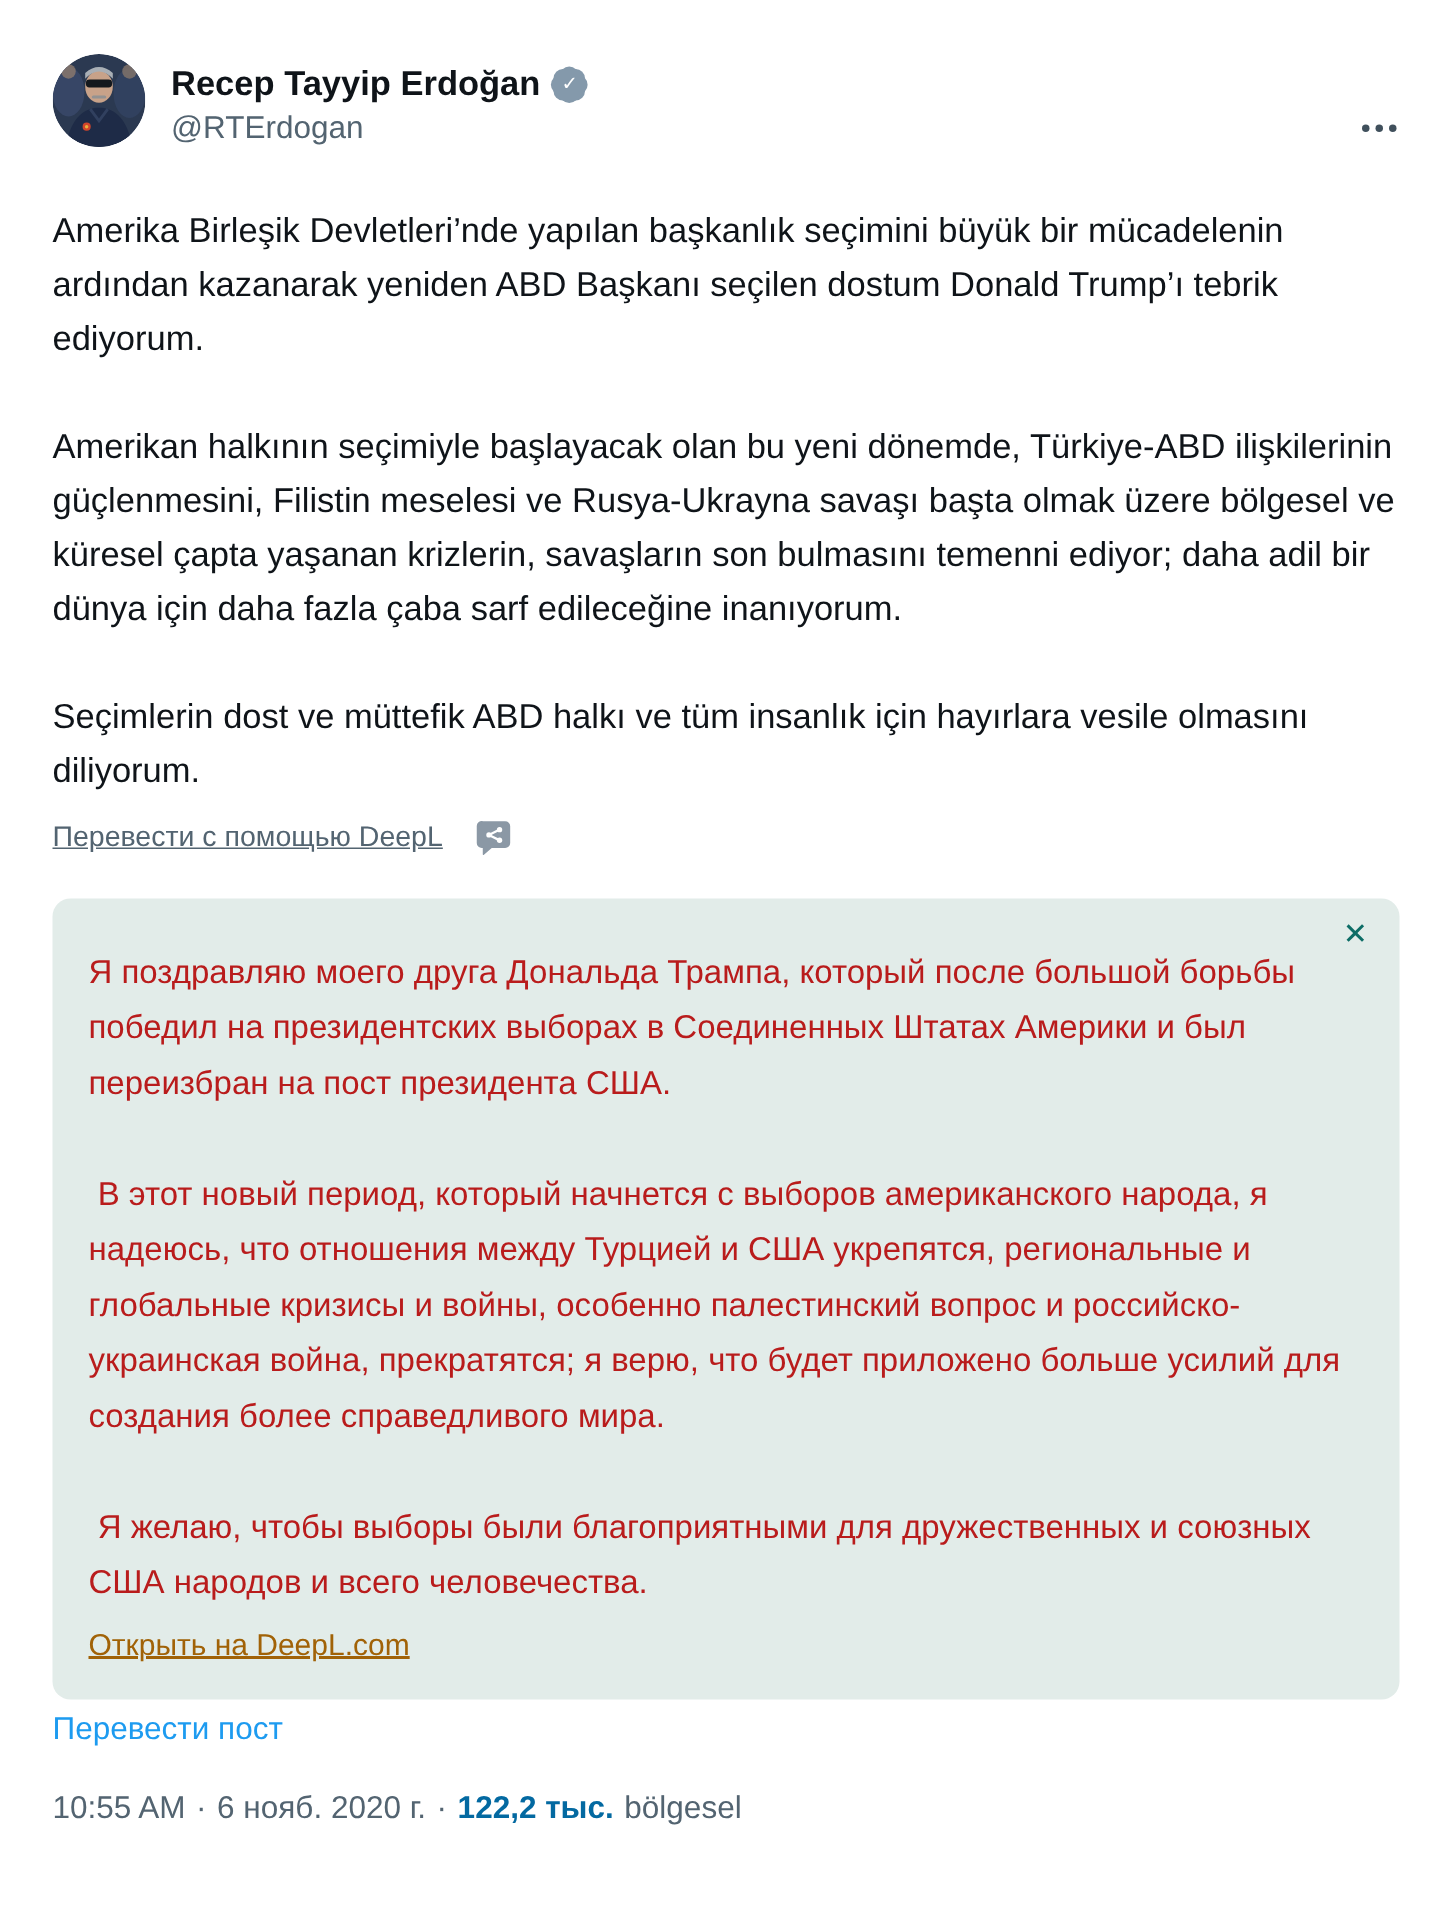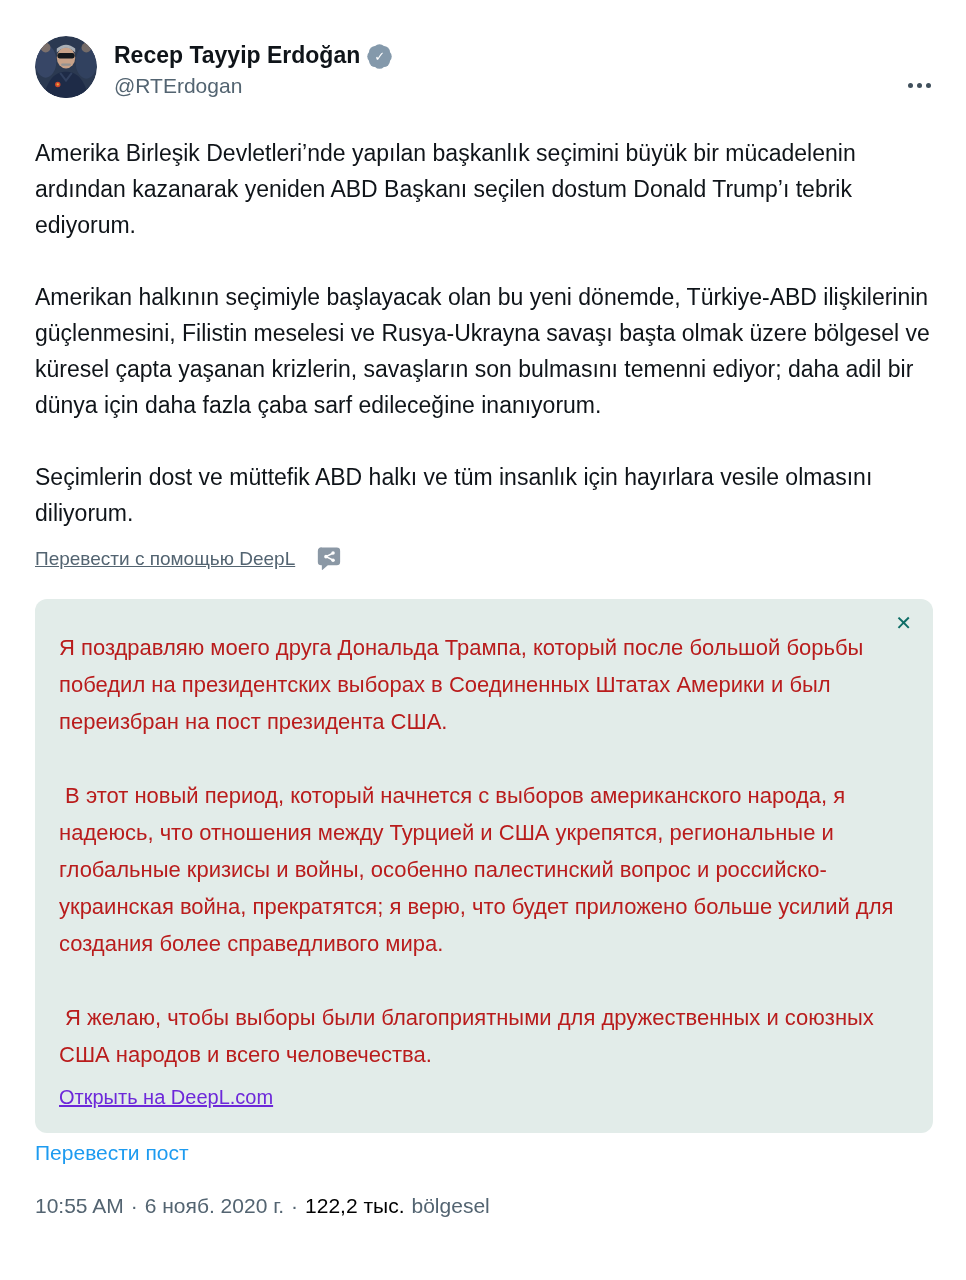--- a/index.html
+++ b/index.html
@@ -69,35 +69,35 @@
     color: #0d6d66; font-size: 20px; line-height: 1;
     cursor: pointer; padding: 4px;
   }
   .translation-text {
     font-size: 22px; line-height: 37px;
     color: #b91c1c;
     white-space: pre-line;
   }
   .open-deepl {
     display: inline-block; margin-top: 13px;
-    font-size: 20px; color: #6d28d9;
+    font-size: 20px; color: #a16207;
     text-decoration: underline; cursor: pointer;
   }
 
   
   .translate-post {
     display: inline-block; margin-top: 8px;
     font-size: 21px; color: #1d9bf0; cursor: pointer;
   }
   .meta-row {
     margin-top: 29px;
     font-size: 21px; color: #536471;
     display: flex; align-items: baseline; gap: 7px; flex-wrap: wrap;
   }
-  .meta-row .views-count { font-weight: 400; color: #000000; }
+  .meta-row .views-count { font-weight: 700; color: #0369a1; }
 </style>
 </head>
 <body>
 
 <article class="tweet">
 
   
   <div class="header">
     <div class="avatar">
       <svg viewBox="0 0 64 64">

